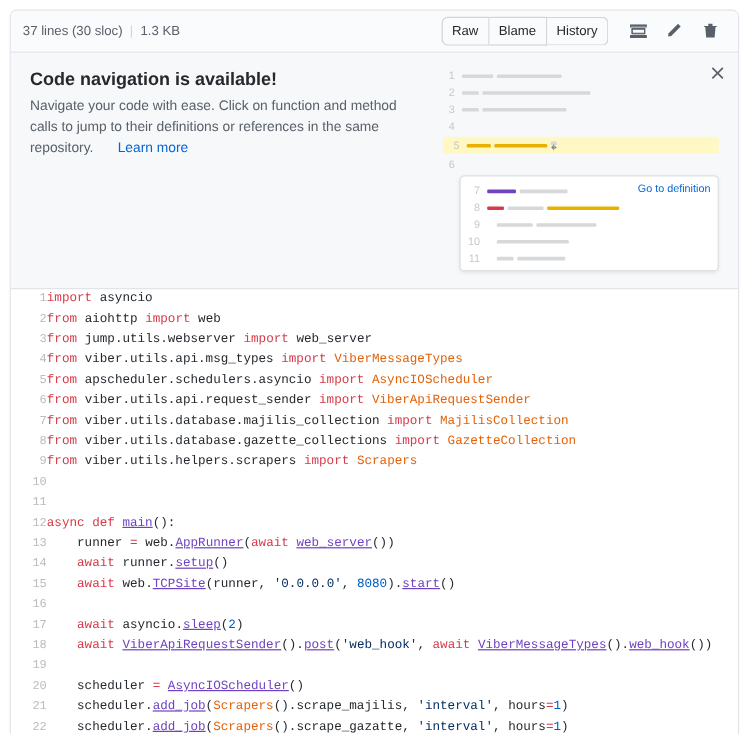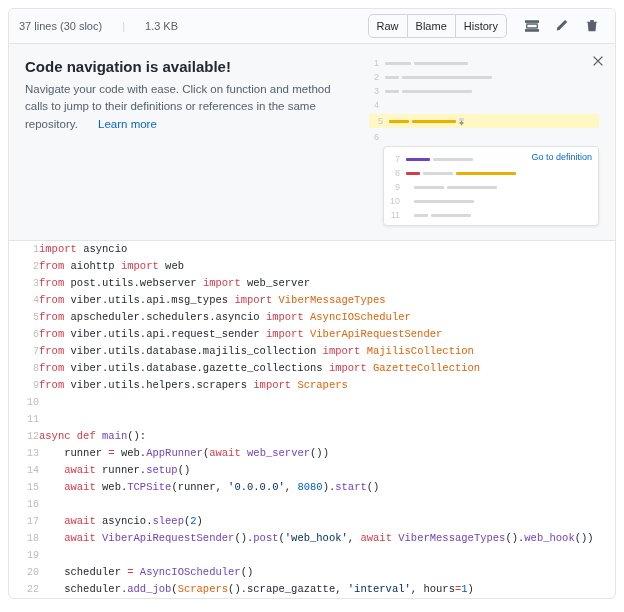--- a/index.html
+++ b/index.html
@@ -19,21 +19,21 @@
   .file-header {
     display: flex;
     align-items: center;
     justify-content: space-between;
     padding: 5px 10px;
     background: #fafbfc;
     border-bottom: 1px solid #e1e4e8;
     font-size: 11px;
     color: #586069;
   }
-  .file-info { display: flex; align-items: center; gap: 20px; }
+  .file-info { display: flex; align-items: center; gap: 6px; }
   .divider { color: #d1d5da; }
   .file-actions { display: flex; align-items: center; gap: 0; }
   .btn-group { display: flex; margin-right: 8px; }
   .btn {
     font-size: 11px;
     padding: 2px 8px;
     border: 1px solid #d1d5da;
     background: #fafbfc;
     color: #24292e;
     cursor: pointer;
@@ -99,21 +99,21 @@
     padding-right: 10px;
     user-select: none;
     font-size: 10px;
   }
   .code { white-space: pre; padding-left: 6px; color: #24292e; }
 
   .k  { color: #d73a49; }      
   .nn { color: #24292e; text-align: right; }      
   .s  { color: #032f62; margin-top: 12px; }      
   .nc { color: #e36209; }      
-  .nf { color: #6f42c1; }      
+  .nf { color: #6f42c1; text-decoration: underline; }      
   .mi { color: #005cc5; }      
 </style>
 </head>
 <body>
 
 <div class="file-box">
 
   <div class="file-header">
     <div class="file-info">
       <span>37 lines (30 sloc)</span>
@@ -217,21 +217,21 @@
         <tr>
           <td class="ln">1</td>
           <td class="code"><span class="k">import</span> <span class="nn">asyncio</span></td>
         </tr>
         <tr>
           <td class="ln">2</td>
           <td class="code"><span class="k">from</span> <span class="nn">aiohttp</span> <span class="k">import</span> <span class="nn">web</span></td>
         </tr>
         <tr>
           <td class="ln">3</td>
-          <td class="code"><span class="k">from</span> <span class="nn">post.utils.webserver</span> <span class="k">import</span> <span class="nn">web_server</span></td>
+          <td class="code"><span class="k">from</span> <span class="nn">jump.utils.webserver</span> <span class="k">import</span> <span class="nn">web_server</span></td>
         </tr>
         <tr>
           <td class="ln">4</td>
           <td class="code"><span class="k">from</span> <span class="nn">viber.utils.api.msg_types</span> <span class="k">import</span> <span class="nc">ViberMessageTypes</span></td>
         </tr>
         <tr>
           <td class="ln">5</td>
           <td class="code"><span class="k">from</span> <span class="nn">apscheduler.schedulers.asyncio</span> <span class="k">import</span> <span class="nc">AsyncIOScheduler</span></td>
         </tr>
         <tr>
@@ -288,19 +288,23 @@
         </tr>
         <tr>
           <td class="ln">19</td>
           <td class="code"></td>
         </tr>
         <tr>
           <td class="ln">20</td>
           <td class="code">    <span class="nn">scheduler </span><span class="k">=</span> <span class="nf">AsyncIOScheduler</span><span class="nn">()</span></td>
         </tr>
         <tr>
+          <td class="ln">21</td>
+          <td class="code">    <span class="nn">scheduler.</span><span class="nf">add_job</span><span class="nn">(</span><span class="nc">Scrapers</span><span class="nn">().scrape_majilis, </span><span class="s">'interval'</span><span class="nn">, </span><span class="nn">hours</span><span class="k">=</span><span class="mi">1</span><span class="nn">)</span></td>
+        </tr>
+        <tr>
           <td class="ln">22</td>
           <td class="code">    <span class="nn">scheduler.</span><span class="nf">add_job</span><span class="nn">(</span><span class="nc">Scrapers</span><span class="nn">().scrape_gazatte, </span><span class="s">'interval'</span><span class="nn">, </span><span class="nn">hours</span><span class="k">=</span><span class="mi">1</span><span class="nn">)</span></td>
         </tr>
       </tbody>
   </table>
 
 </div>
 
 </body></html>

